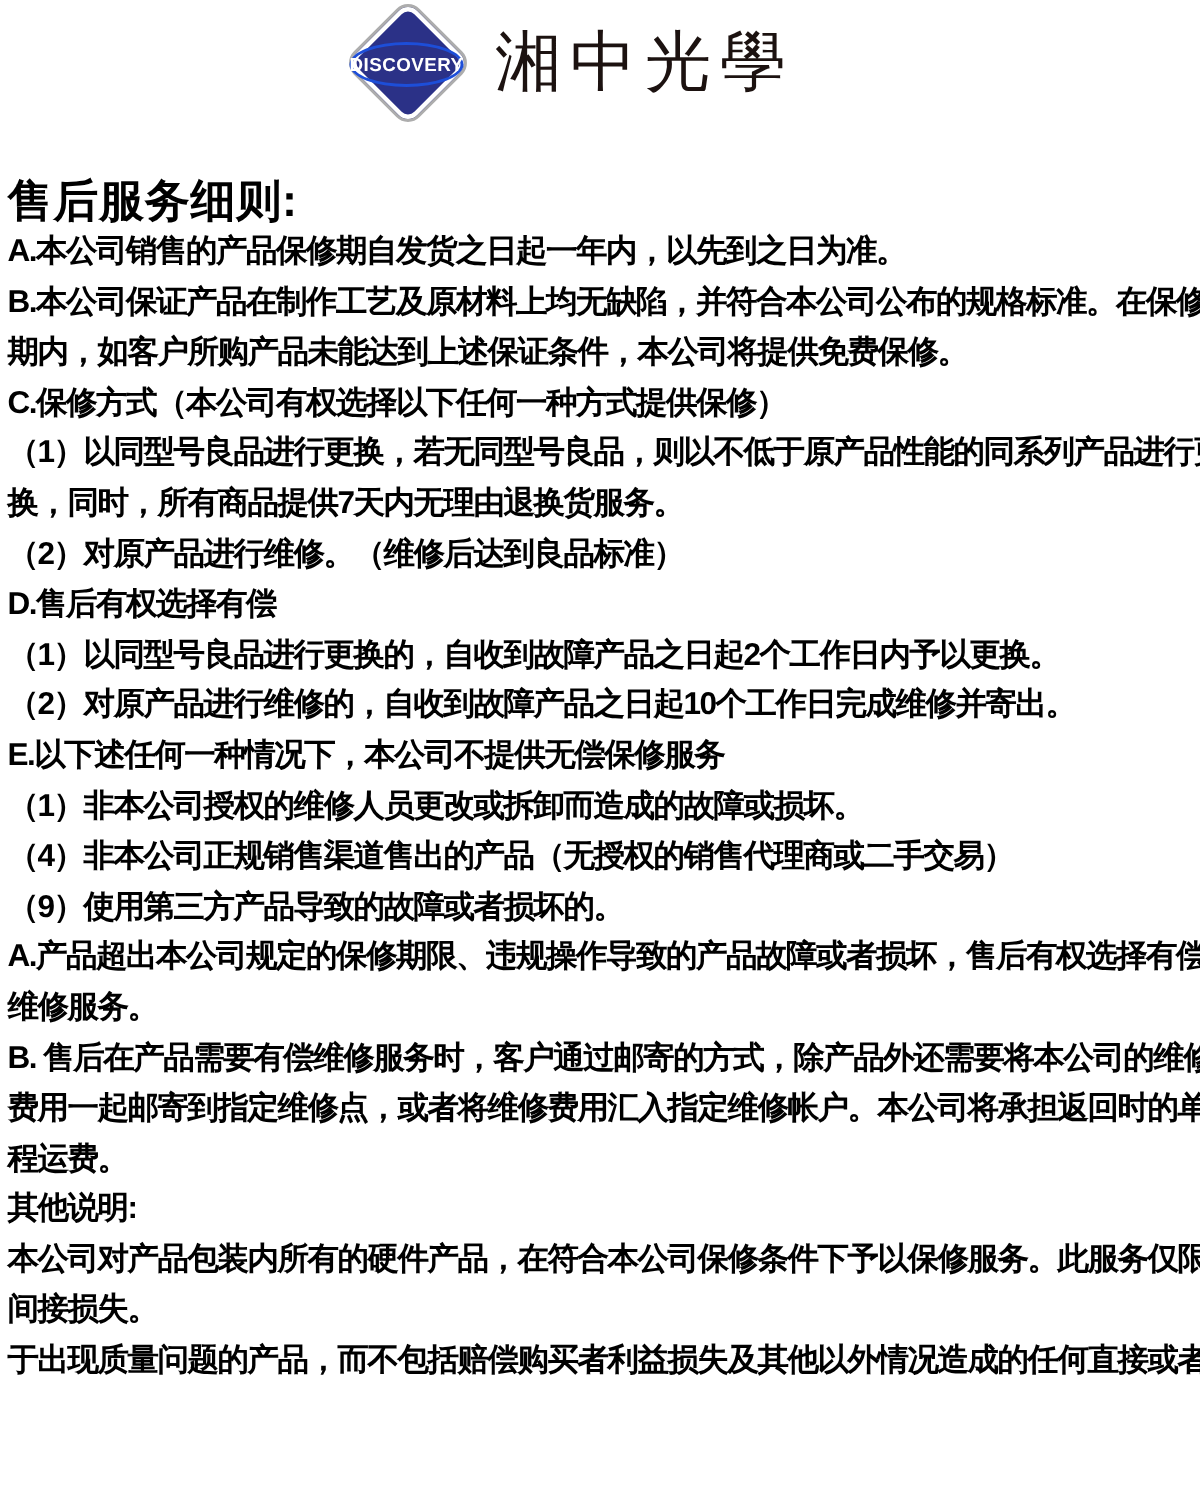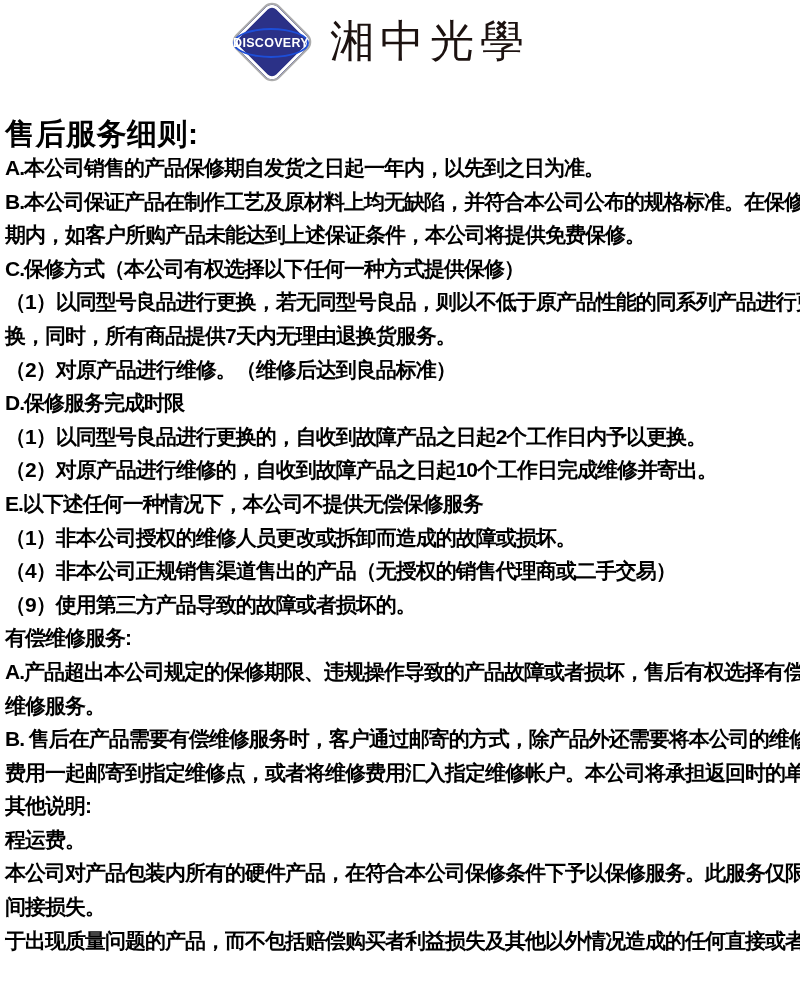--- a/index.html
+++ b/index.html
@@ -116,32 +116,31 @@
   <div class="doc-title">售后服务细则:</div>
 
   <div class="doc-body">
       <div class="line">A.本公司销售的产品保修期自发货之日起一年内，以先到之日为准。</div>
       <div class="line">B.本公司保证产品在制作工艺及原材料上均无缺陷，并符合本公司公布的规格标准。在保修</div>
       <div class="line">期内，如客户所购产品未能达到上述保证条件，本公司将提供免费保修。</div>
       <div class="line">C.保修方式（本公司有权选择以下任何一种方式提供保修）</div>
       <div class="line">（1）以同型号良品进行更换，若无同型号良品，则以不低于原产品性能的同系列产品进行更</div>
       <div class="line">换，同时，所有商品提供7天内无理由退换货服务。</div>
       <div class="line">（2）对原产品进行维修。（维修后达到良品标准）</div>
-      <div class="line">D.保修服务完成时限</div>
+      <div class="line">D.售后有权选择有偿</div>
       <div class="line">（1）以同型号良品进行更换的，自收到故障产品之日起2个工作日内予以更换。</div>
       <div class="line">（2）对原产品进行维修的，自收到故障产品之日起10个工作日完成维修并寄出。</div>
       <div class="line">E.以下述任何一种情况下，本公司不提供无偿保修服务</div>
       <div class="line">（1）非本公司授权的维修人员更改或拆卸而造成的故障或损坏。</div>
       <div class="line">（4）非本公司正规销售渠道售出的产品（无授权的销售代理商或二手交易）</div>
       <div class="line">（9）使用第三方产品导致的故障或者损坏的。</div>
-      <div class="line">有偿维修服务:</div>
       <div class="line">A.产品超出本公司规定的保修期限、违规操作导致的产品故障或者损坏，售后有权选择有偿</div>
       <div class="line">维修服务。</div>
       <div class="line">B. 售后在产品需要有偿维修服务时，客户通过邮寄的方式，除产品外还需要将本公司的维修</div>
       <div class="line">费用一起邮寄到指定维修点，或者将维修费用汇入指定维修帐户。本公司将承担返回时的单</div>
+      <div class="line">程运费。</div>
       <div class="line">其他说明:</div>
-      <div class="line">程运费。</div>
       <div class="line">本公司对产品包装内所有的硬件产品，在符合本公司保修条件下予以保修服务。此服务仅限</div>
       <div class="line">间接损失。</div>
       <div class="line">于出现质量问题的产品，而不包括赔偿购买者利益损失及其他以外情况造成的任何直接或者</div>
     </div>
 
 </div>
 
 </body></html>

